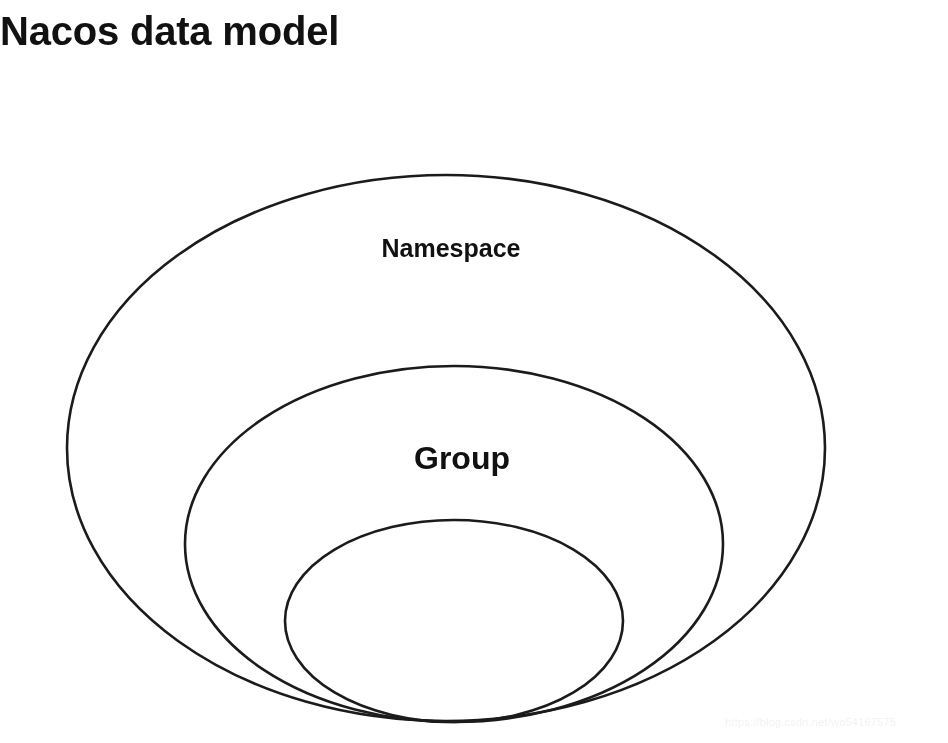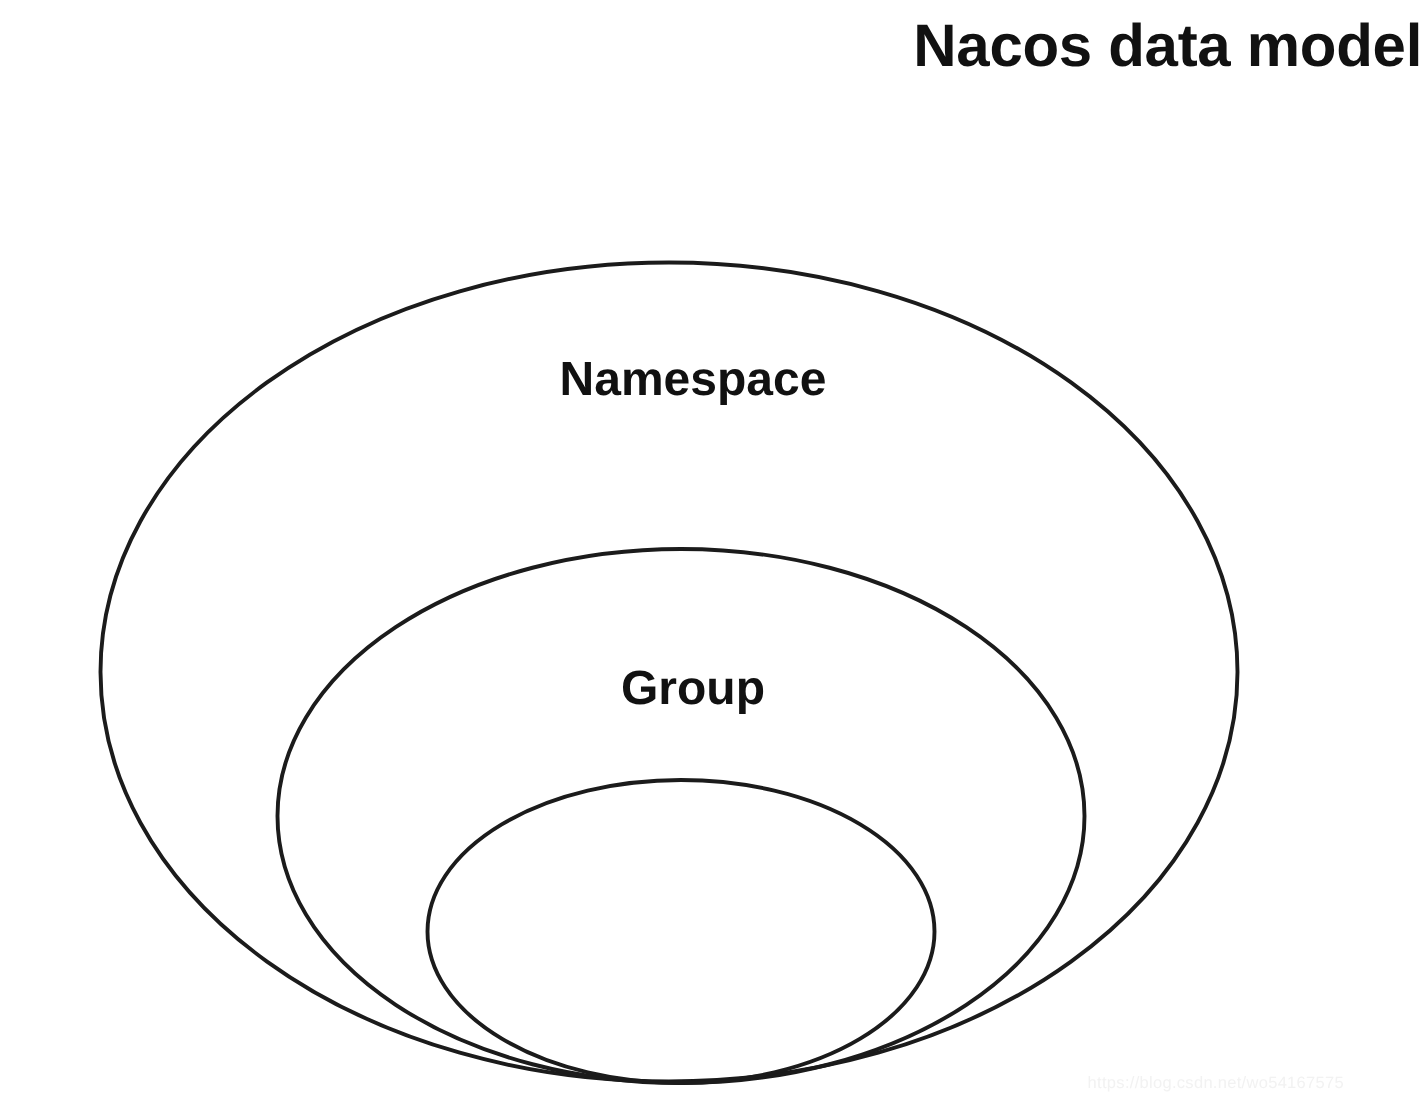--- a/index.html
+++ b/index.html
@@ -16,21 +16,21 @@
     width: 948px;
     height: 743px;
     background: #ffffff;
     overflow: hidden;
   }
   #diagram-title {
     position: absolute;
     left: 0;
     top: 9px;
     width: 948px;
-    text-align: right;
+    text-align: left;
     font-size: 40px;
     font-weight: bold;
     color: #111111;
     letter-spacing: -0.2px;
     white-space: nowrap;
   }
   #venn-svg {
     position: absolute;
     left: 0;
     top: 0;
@@ -44,24 +44,24 @@
   }
   .ring-label {
     position: absolute;
     text-align: center;
     font-weight: bold;
     color: #111111;
     white-space: nowrap;
     line-height: 1;
   }
   #label-namespace {
-    left: 16px;
+    left: 5px;
     top: 236px;
     width: 892px;
-    font-size: 32px;
+    font-size: 25px;
   }
   #label-group {
     left: 0;
     top: 442px;
     width: 924px;
     font-size: 32px;
   }
   #label-service {
     left: 0;
     top: 603px;

